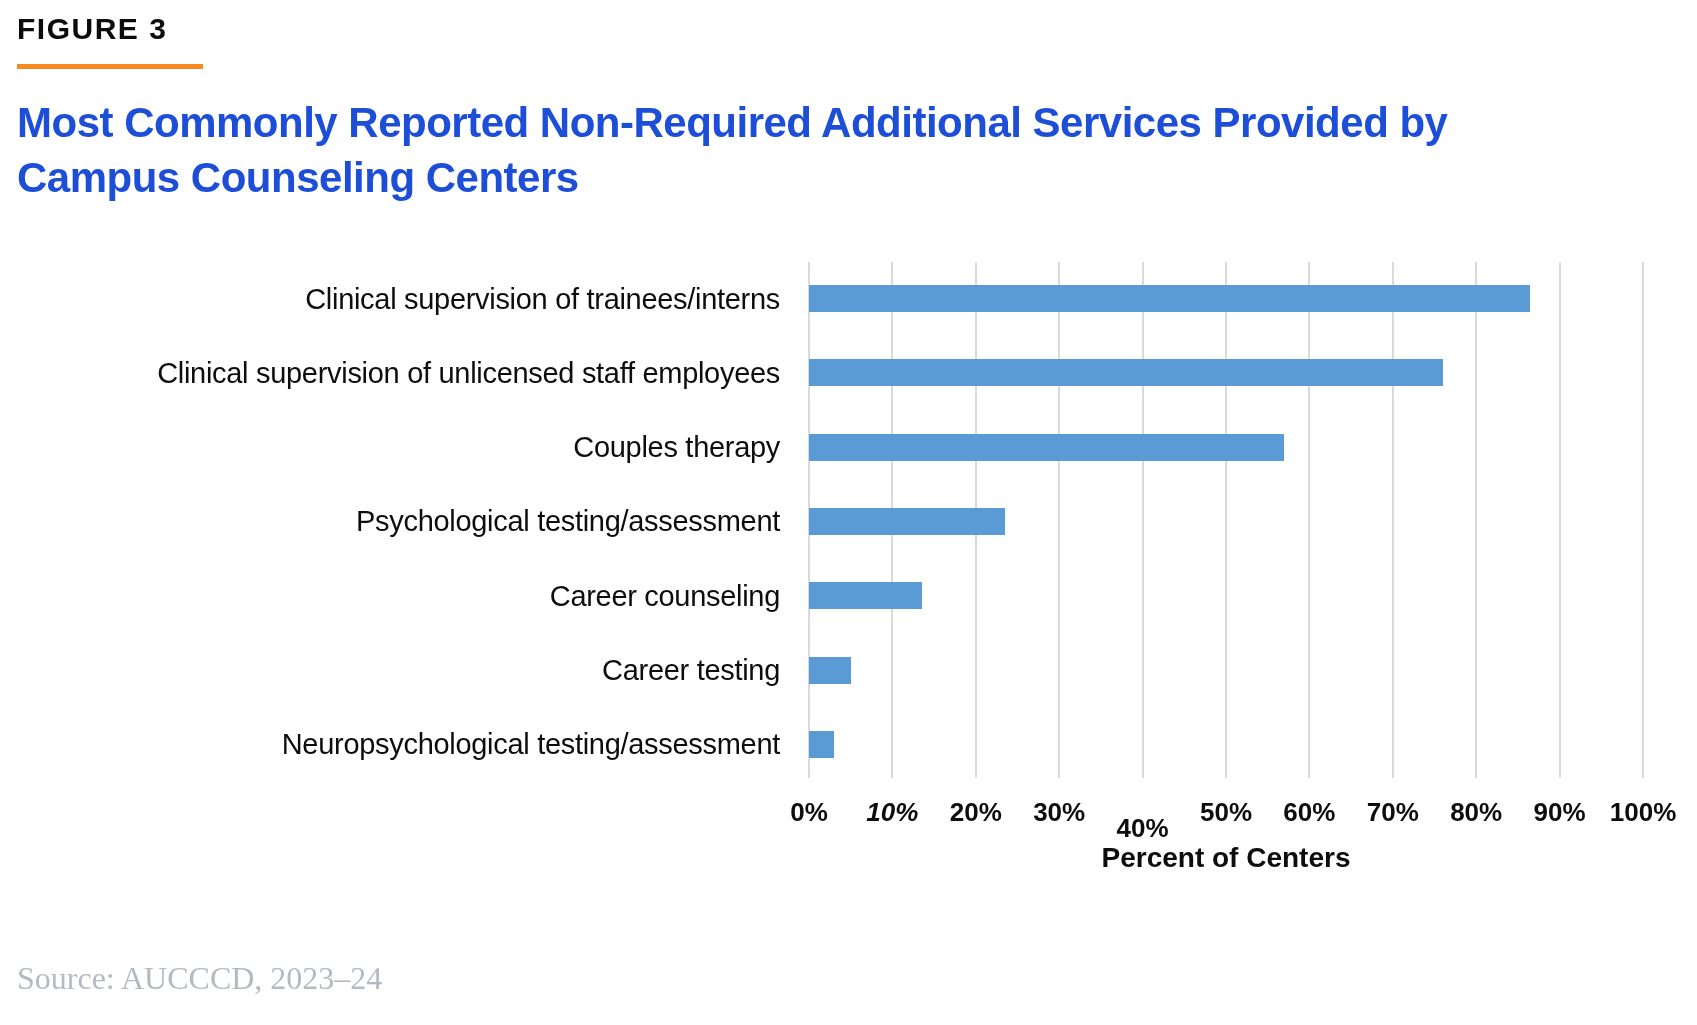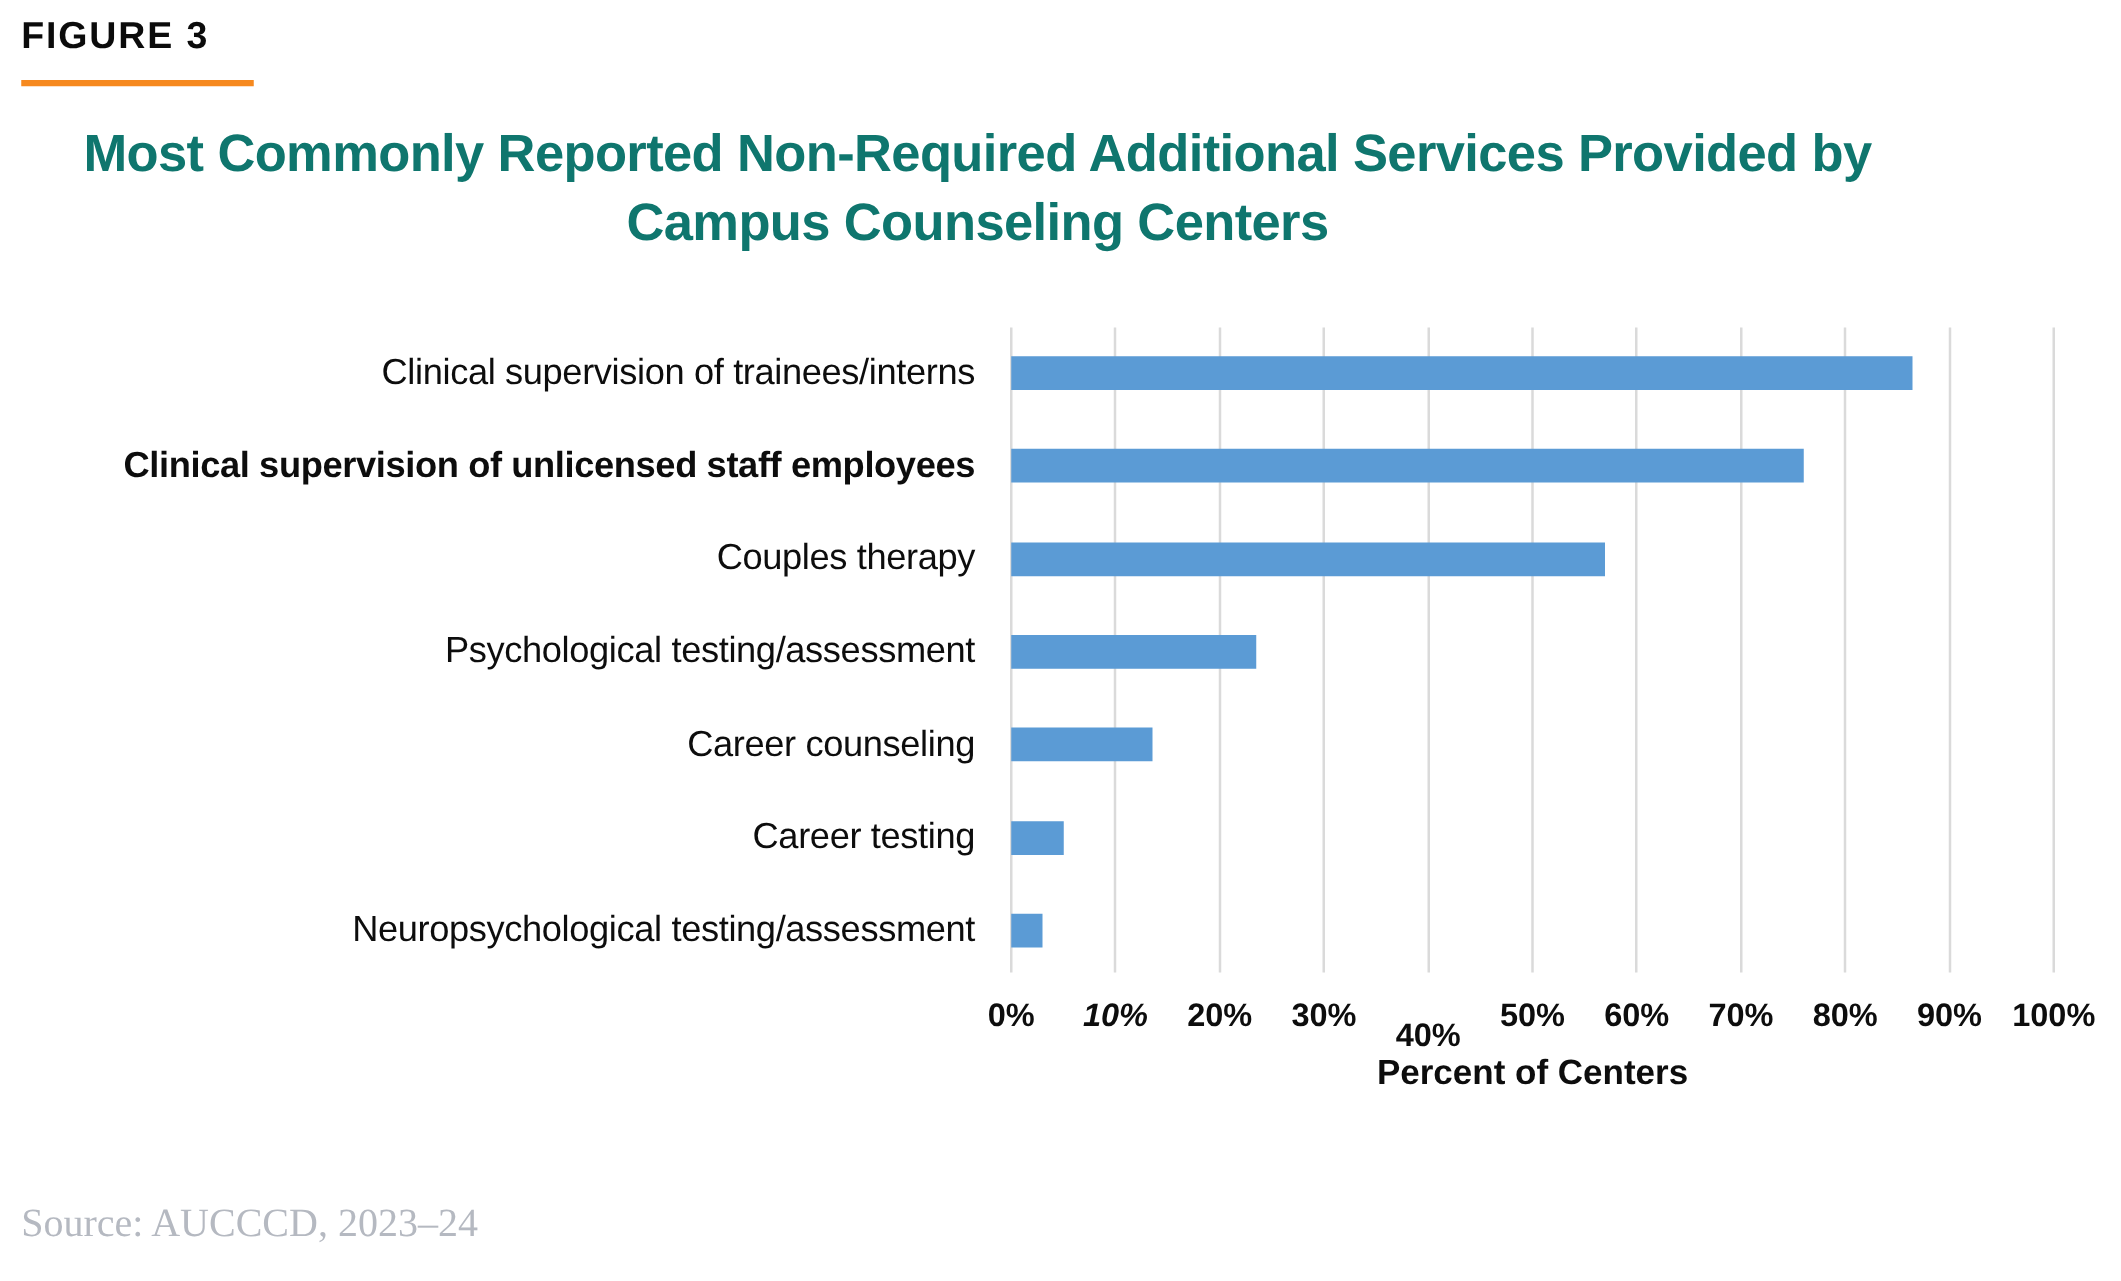--- a/index.html
+++ b/index.html
@@ -96,21 +96,21 @@
     font-size: 32px;
     color: #b5b9c1;
   }
 </style>
 </head>
 <body>
 
 <div class="page">
   <div class="fig-label">FIGURE 3</div>
   <div class="fig-rule" style="background: rgb(246, 137, 31);"></div>
-  <h1 class="title" style="color: #0f766e; text-align: center;">Most Commonly Reported Non-Required Additional Services Provided by Campus Counseling Centers</h1>
+  <h1 class="title" style="color: #1d4ed8;">Most Commonly Reported Non-Required Additional Services Provided by Campus Counseling Centers</h1>
 
   <div class="plot" id="plot">
       <div class="gridline" style="left: 0%; background: rgb(218, 218, 218);"></div>
       <div class="gridline" style="left: 10%; background: rgb(218, 218, 218);"></div>
       <div class="gridline" style="left: 20%; background: rgb(218, 218, 218);"></div>
       <div class="gridline" style="left: 30%; background: rgb(218, 218, 218);"></div>
       <div class="gridline" style="left: 40%; background: rgb(218, 218, 218);"></div>
       <div class="gridline" style="left: 50%; background: rgb(218, 218, 218);"></div>
       <div class="gridline" style="left: 60%; background: rgb(218, 218, 218);"></div>
       <div class="gridline" style="left: 70%; background: rgb(218, 218, 218);"></div>
@@ -120,21 +120,21 @@
       <div class="bar" style="top: 23px; height: 27px; width: 86.5%; background: rgb(91, 155, 213);"></div>
       <div class="bar" style="top: 97.3px; height: 27px; width: 76%; background: rgb(91, 155, 213);"></div>
       <div class="bar" style="top: 171.6px; height: 27px; width: 57%; background: rgb(91, 155, 213);"></div>
       <div class="bar" style="top: 245.9px; height: 27px; width: 23.5%; background: rgb(91, 155, 213);"></div>
       <div class="bar" style="top: 320.2px; height: 27px; width: 13.5%; background: rgb(91, 155, 213);"></div>
       <div class="bar" style="top: 394.5px; height: 27px; width: 5%; background: rgb(91, 155, 213);"></div>
       <div class="bar" style="top: 468.8px; height: 27px; width: 3%; background: rgb(91, 155, 213);"></div>
     </div>
   <div class="cat-labels" id="cat-labels">
       <div class="cat-label" style="top: 36.5px;">Clinical supervision of trainees/interns</div>
-      <div class="cat-label" style="top: 110.8px; font-weight: bold;">Clinical supervision of unlicensed staff employees</div>
+      <div class="cat-label" style="top: 110.8px;">Clinical supervision of unlicensed staff employees</div>
       <div class="cat-label" style="top: 185.1px;">Couples therapy</div>
       <div class="cat-label" style="top: 259.4px;">Psychological testing/assessment</div>
       <div class="cat-label" style="top: 333.7px; padding-left: 19px;">Career counseling</div>
       <div class="cat-label" style="top: 408px;">Career testing</div>
       <div class="cat-label" style="top: 482.3px; padding-left: 47px;">Neuropsychological testing/assessment</div>
     </div>
   <div class="ticks" id="x-ticks">
       <div class="tick" style="left: 0%;">0%</div>
       <div class="tick" style="left: 10%; font-style: italic;">10%</div>
       <div class="tick" style="left: 20%;">20%</div>

